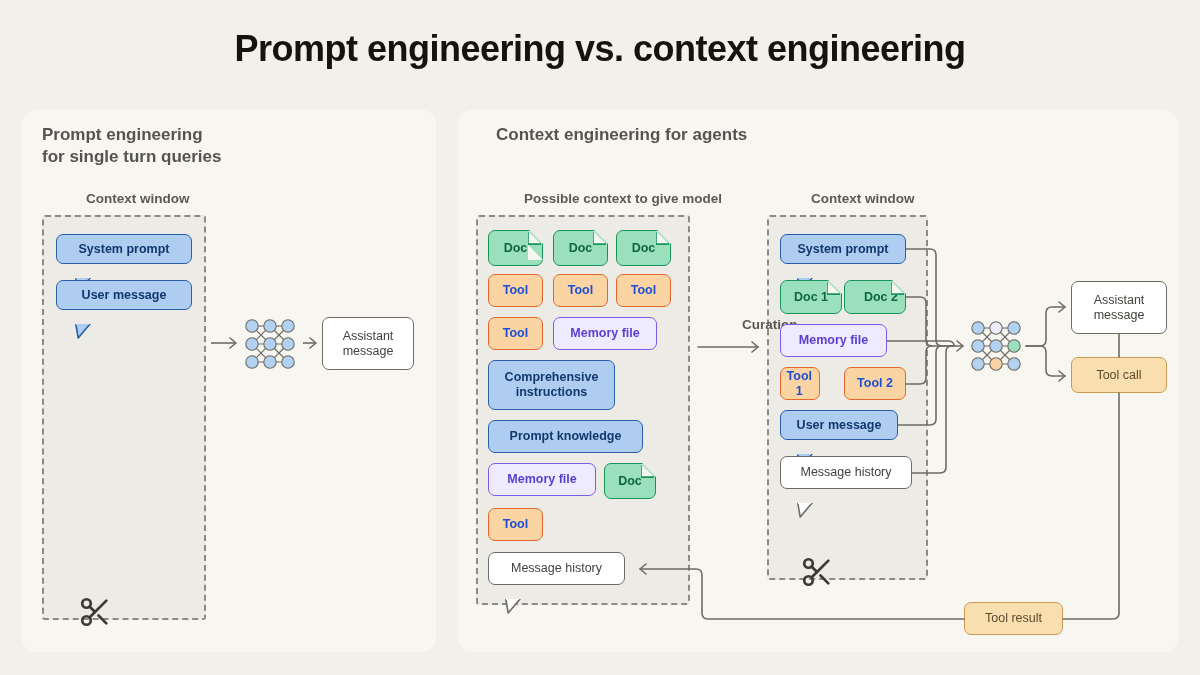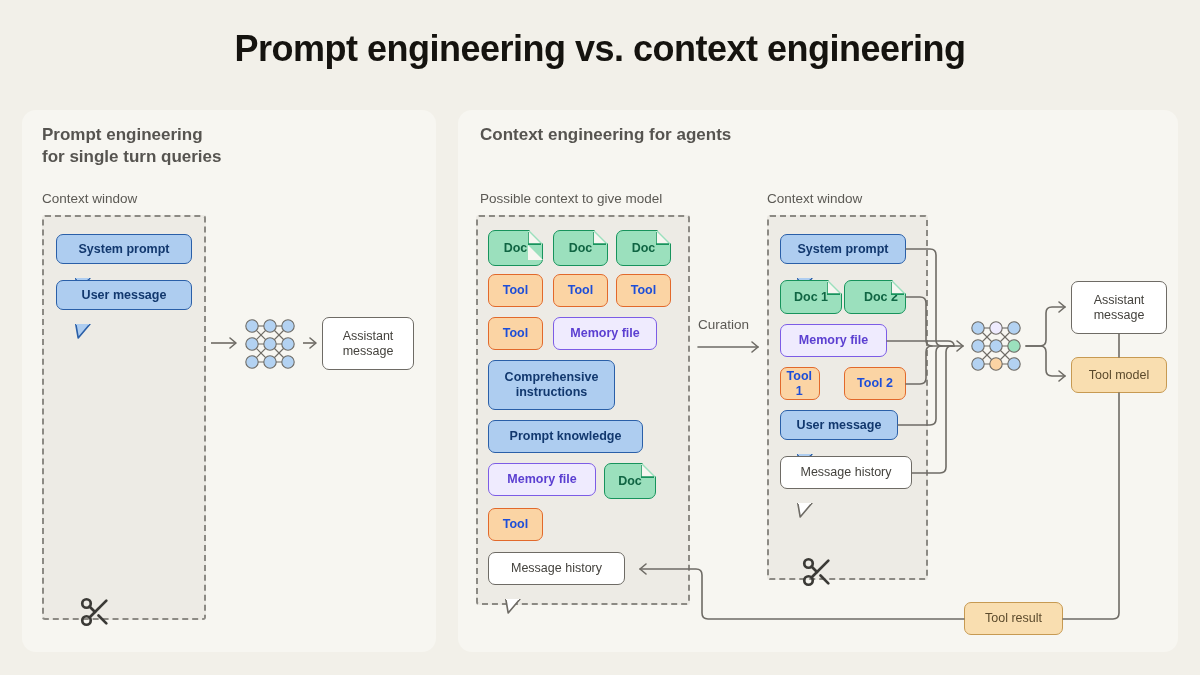--- a/index.html
+++ b/index.html
@@ -29,21 +29,21 @@
   #panel-right { left: 458px; top: 110px; width: 720px; height: 542px; }
 
   .panel-title {
     position: absolute;
     font-size: 17px; font-weight: 600; color: #565450;
     line-height: 1.32;
     white-space: pre-line;
   }
   .col-label {
     position: absolute;
-    font-size: 13.5px; font-weight: 400; color: #5B5954;
+    font-size: 13.5px; font-weight: 700; color: #5B5954; margin-left: 44px;
   }
 
   
   .ctx-box {
     position: absolute;
     border: 2px dashed #8C8A84;
     background: #EDEBE5;
     border-radius: 3px;
   }
 
@@ -166,21 +166,21 @@
       <g stroke="#6E6B65" stroke-width="1.6" fill="none">
         <line x1="189" y1="233" x2="214" y2="233"></line>
         <polyline points="208,228 214,233 208,238" stroke-linecap="round" stroke-linejoin="round"></polyline>
         <line x1="281" y1="233" x2="294" y2="233"></line>
         <polyline points="288,228 294,233 288,238" stroke-linecap="round" stroke-linejoin="round"></polyline>
       </g>
     </svg>
   </div>
 
   <div class="panel" id="panel-right">
-    <div class="panel-title" style="left:22px; top:14px; width:480px;">Context engineering for agents</div>
+    <div class="panel-title" style="left:38px; top:14px; width:480px;">Context engineering for agents</div>
 
     <div class="col-label" style="left:22px; top:81px;">Possible context to give model</div>
     <div class="col-label" style="left:309px; top:81px;">Context window</div>
 
     <div class="ctx-box" style="left:18px; top:105px; width:214px; height:390px;"></div>
     <div class="ctx-box" style="left:309px; top:105px; width:161px; height:365px;"></div>
 
     <div class="chip green" style="left: 30px; top: 120px; width: 55px; height: 36px; clip-path: polygon(0px 0px, calc(100% - 14px) 0px, 100% 14px, 100% 100%, 0px 100%);">
       <span>Doc</span>
       <span class="doc-fold">
@@ -350,21 +350,21 @@
           <circle cx="47" cy="47" r="6.2" fill="#B3D2F2"></circle>
         </g>
       </svg>
     </div>
 
     <div class="chip plain" style="left:613px; top:171px; width:96px; height:53px;">
       <span>Assistant
 message</span>
     </div>
     <div class="chip tan" style="left:613px; top:247px; width:96px; height:36px;">
-      <span>Tool model</span>
+      <span>Tool call</span>
     </div>
     <div class="chip tan" style="left:506px; top:492px; width:99px; height:33px;text-align:right;">
       <span>Tool result</span>
     </div>
 
     <svg class="svglayer" style="width:720px; height:542px;">
       <g stroke="#6E6B65" stroke-width="1.6" fill="none" stroke-linecap="round" stroke-linejoin="round">
 
         <line x1="240" y1="237" x2="300" y2="237"></line>
         <polyline points="294,232 300,237 294,242"></polyline>

